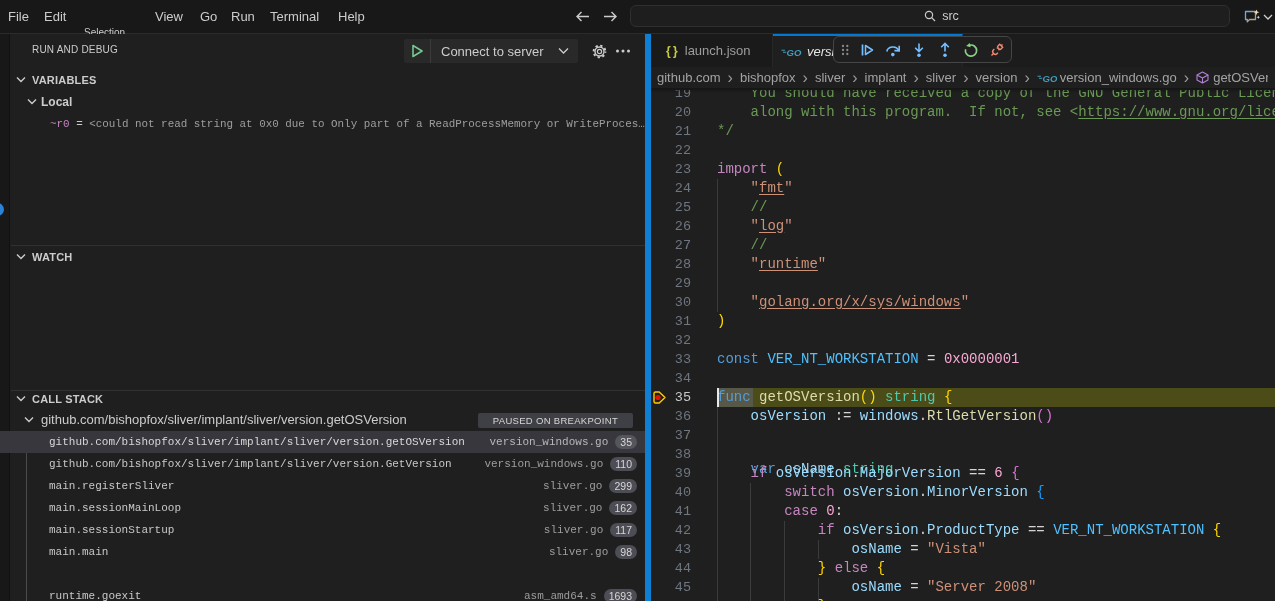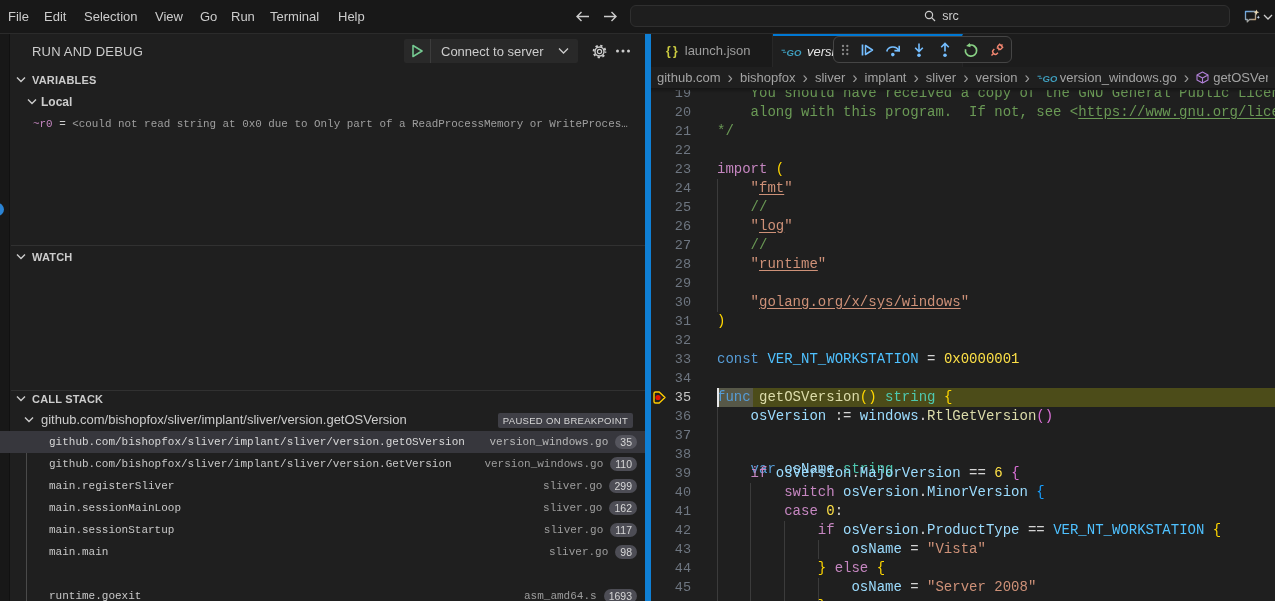--- a/index.html
+++ b/index.html
@@ -4,21 +4,21 @@
 <style>
   * { margin:0; padding:0; box-sizing:border-box; }
   html,body { width:1275px; height:601px; overflow:hidden; background:#181818;
     font-family:"Liberation Sans", sans-serif; }
   .abs { position:absolute; }
   #stage { position:relative; width:1275px; height:601px; }
   .mono { font-family:"Liberation Mono", monospace; }
   
   .cmt{color:#6A9955} .pink{color:#C586C0} .gold{color:#FFD700} .orch{color:#DA70D6}
   .bblu{color:#179FFF} .kw{color:#569CD6} .var{color:#9CDCFE} .typ{color:#4EC9B0}
-  .fn{color:#DCDCAA} .str{color:#CE9178} .num{color:#fde047} .w{color:#D4D4D4}
+  .fn{color:#DCDCAA} .str{color:#CE9178} .num{color:#f9a8d4} .w{color:#D4D4D4}
   .cst{color:#4FC1FF}
   .line { position:absolute; left:66px; font-family:"Liberation Mono", monospace;
     font-size:14px; line-height:19px; height:19px; white-space:pre; color:#D4D4D4; }
   .lnum { position:absolute; left:0; width:40px; text-align:right;
     font-family:"Liberation Mono", monospace; font-size:13.5px; line-height:19px;
     color:#6e7681; }
   .guide { position:absolute; width:1px; background:#3b3b3b; }
   .crow { position:absolute; left:0; width:645px; height:22px; }
   .crow .nm { position:absolute; left:49px; top:0; line-height:22px;
     font-family:"Liberation Mono", monospace; font-size:11px; color:#c8c8c8; }
@@ -31,21 +31,21 @@
   .bsep { margin:0 7px; color:#9b9b9b; font-size:16px; line-height:13px; }
   .bc > * { flex:none; }
 </style>
 </head>
 <body>
 <div id="stage">
 
   <div class="abs" id="titlebar" style="left:0;top:0;width:1275px;height:34px;background:#181818;border-bottom:1px solid #2b2b2b;">
     <div class="abs" style="top:0;height:33px;display:flex;align-items:center;color:#cccccc;font-size:13px;left:8px;">File</div>
     <div class="abs" style="top:0;height:33px;display:flex;align-items:center;color:#cccccc;font-size:13px;left:44px;">Edit</div>
-    <div class="abs" style="top:0;height:33px;display:flex;align-items:center;color:#cccccc;font-size:13px;left:84px;">Selection</div>
+    <div class="abs" style="top:16px;height:33px;display:flex;align-items:center;color:#cccccc;font-size:10px;left:84px;">Selection</div>
     <div class="abs" style="top:0;height:33px;display:flex;align-items:center;color:#cccccc;font-size:13px;left:155px;">View</div>
     <div class="abs" style="top:0;height:33px;display:flex;align-items:center;color:#cccccc;font-size:13px;left:200px;">Go</div>
     <div class="abs" style="top:0;height:33px;display:flex;align-items:center;color:#cccccc;font-size:13px;left:231px;">Run</div>
     <div class="abs" style="top:0;height:33px;display:flex;align-items:center;color:#cccccc;font-size:13px;left:270px;">Terminal</div>
     <div class="abs" style="top:0;height:33px;display:flex;align-items:center;color:#cccccc;font-size:13px;left:338px;">Help</div>
 
     <svg class="abs" style="left:574px;top:8px" width="17" height="17" viewBox="0 0 17 17">
       <path d="M15 8.5 H3 M7.5 4 L3 8.5 L7.5 13" stroke="#cccccc" stroke-width="1.4" fill="none"></path>
     </svg>
     <svg class="abs" style="left:602px;top:8px" width="17" height="17" viewBox="0 0 17 17">
@@ -72,21 +72,21 @@
     </svg>
     <svg class="abs" style="left:1263px;top:13px" width="10" height="8" viewBox="0 0 10 8">
       <path d="M1 2 L5 6 L9 2" stroke="#cccccc" stroke-width="1.3" fill="none"></path>
     </svg>
   </div>
 
   <div class="abs" id="sidebar" style="left:0;top:34px;width:645px;height:567px;background:#1f1f1f;overflow:hidden;">
     <div class="abs" style="left:0;top:0;width:10px;height:567px;background:#181818;border-right:1px solid #111111;"></div>
     <div class="abs" style="left:-9px;top:169px;width:13px;height:13px;border-radius:50%;background:#2a83d4;"></div>
 
-    <div class="abs" style="left:32px;top:10px;font-size:13px;color:#cccccc;letter-spacing:.2px;">RUN AND DEBUG</div>
+    <div class="abs" style="left:32px;top:10px;font-size:10px;color:#cccccc;letter-spacing:.2px;">RUN AND DEBUG</div>
     <div class="abs" style="left:404px;top:5px;width:174px;height:24px;background:#292929;border-radius:2px;display:flex;align-items:center;">
       <svg width="13" height="14" viewBox="0 0 13 14" style="margin-left:7px;">
         <path d="M2 1.5 L11 7 L2 12.5 Z" fill="none" stroke="#74c991" stroke-width="1.6" stroke-linejoin="round"></path>
       </svg>
       <div style="width:1px;height:24px;background:#3c3c3c;margin-left:6px;"></div>
       <div style="color:#cccccc;font-size:13px;margin-left:10px;">Connect to server</div>
       <svg width="11" height="8" viewBox="0 0 11 8" style="margin-left:14px;">
         <path d="M1 1.5 L5.5 6 L10 1.5" stroke="#cccccc" stroke-width="1.3" fill="none"></path>
       </svg>
     </div>
@@ -106,39 +106,39 @@
     </svg>
 
     <svg class="abs" style="left:16px;top:42px" width="10" height="8" viewBox="0 0 10 8">
       <path d="M1 1.5 L5 5.5 L9 1.5" stroke="#cccccc" stroke-width="1.4" fill="none"></path>
     </svg>
     <div class="abs sechdr" style="left:32px;top:40px;">VARIABLES</div>
     <svg class="abs" style="left:27px;top:64px" width="10" height="8" viewBox="0 0 10 8">
       <path d="M1 1.5 L5 5.5 L9 1.5" stroke="#cccccc" stroke-width="1.4" fill="none"></path>
     </svg>
     <div class="abs" style="left:41px;top:61px;font-size:12px;font-weight:bold;color:#cccccc;">Local</div>
-    <div class="abs mono" style="left:33px;top:84px;font-size:10.9px;line-height:12px;white-space:pre;"><span style="color:#c586c0">~r0</span><span style="color:#cccccc"> = </span><span style="color:#9e9e9e">&lt;could not read string at 0x0 due to Only part of a ReadProcessMemory or WriteProces…</span></div>
+    <div class="abs mono" style="left:50px;top:84px;font-size:10.9px;line-height:12px;white-space:pre;"><span style="color:#c586c0">~r0</span><span style="color:#cccccc"> = </span><span style="color:#9e9e9e">&lt;could not read string at 0x0 due to Only part of a ReadProcessMemory or WriteProces…</span></div>
 
     <div class="abs" style="left:11px;top:211px;width:634px;height:1px;background:#313131;"></div>
     <svg class="abs" style="left:16px;top:219px" width="10" height="8" viewBox="0 0 10 8">
       <path d="M1 1.5 L5 5.5 L9 1.5" stroke="#cccccc" stroke-width="1.4" fill="none"></path>
     </svg>
     <div class="abs sechdr" style="left:32px;top:217px;">WATCH</div>
 
     <div class="abs" style="left:11px;top:356px;width:634px;height:1px;background:#313131;"></div>
     <svg class="abs" style="left:16px;top:361px" width="10" height="8" viewBox="0 0 10 8">
       <path d="M1 1.5 L5 5.5 L9 1.5" stroke="#cccccc" stroke-width="1.4" fill="none"></path>
     </svg>
     <div class="abs sechdr" style="left:32px;top:359px;">CALL STACK</div>
 
     <svg class="abs" style="left:24px;top:382px" width="10" height="8" viewBox="0 0 10 8">
       <path d="M1 1.5 L5 5.5 L9 1.5" stroke="#cccccc" stroke-width="1.4" fill="none"></path>
     </svg>
     <div class="abs" style="left:41px;top:375px;height:22px;line-height:22px;font-size:13px;color:#cccccc;">github.com/bishopfox/sliver/implant/sliver/version.getOSVersion</div>
-    <div class="abs" style="right:12px;top:379px;height:15px;line-height:15px;background:#3f3f46;border-radius:2px;color:#d7d7d7;font-size:9.5px;padding:0 5px;letter-spacing:.3px;">PAUSED ON BREAKPOINT</div>
+    <div class="abs" style="right:12px;top:379px;height:15px;line-height:15px;background:#3f3f46;border-radius:2px;color:#d7d7d7;font-size:9.5px;padding:0 15px;letter-spacing:.3px;">PAUSED ON BREAKPOINT</div>
 
     <div class="abs" style="left:26px;top:397px;width:1px;height:170px;background:#4a4a4a;"></div>
 
     <div class="crow" style="top:397px;background:#37373d;">
       <div class="nm" style="color:#d8d8d8">github.com/bishopfox/sliver/implant/sliver/version.getOSVersion</div>
       <div class="rt">
           <span class="fl" style="color:#b8b8b8">version_windows.go</span>
           <span class="pill" style="background:#55555d">35</span>
         </div>
     </div>

